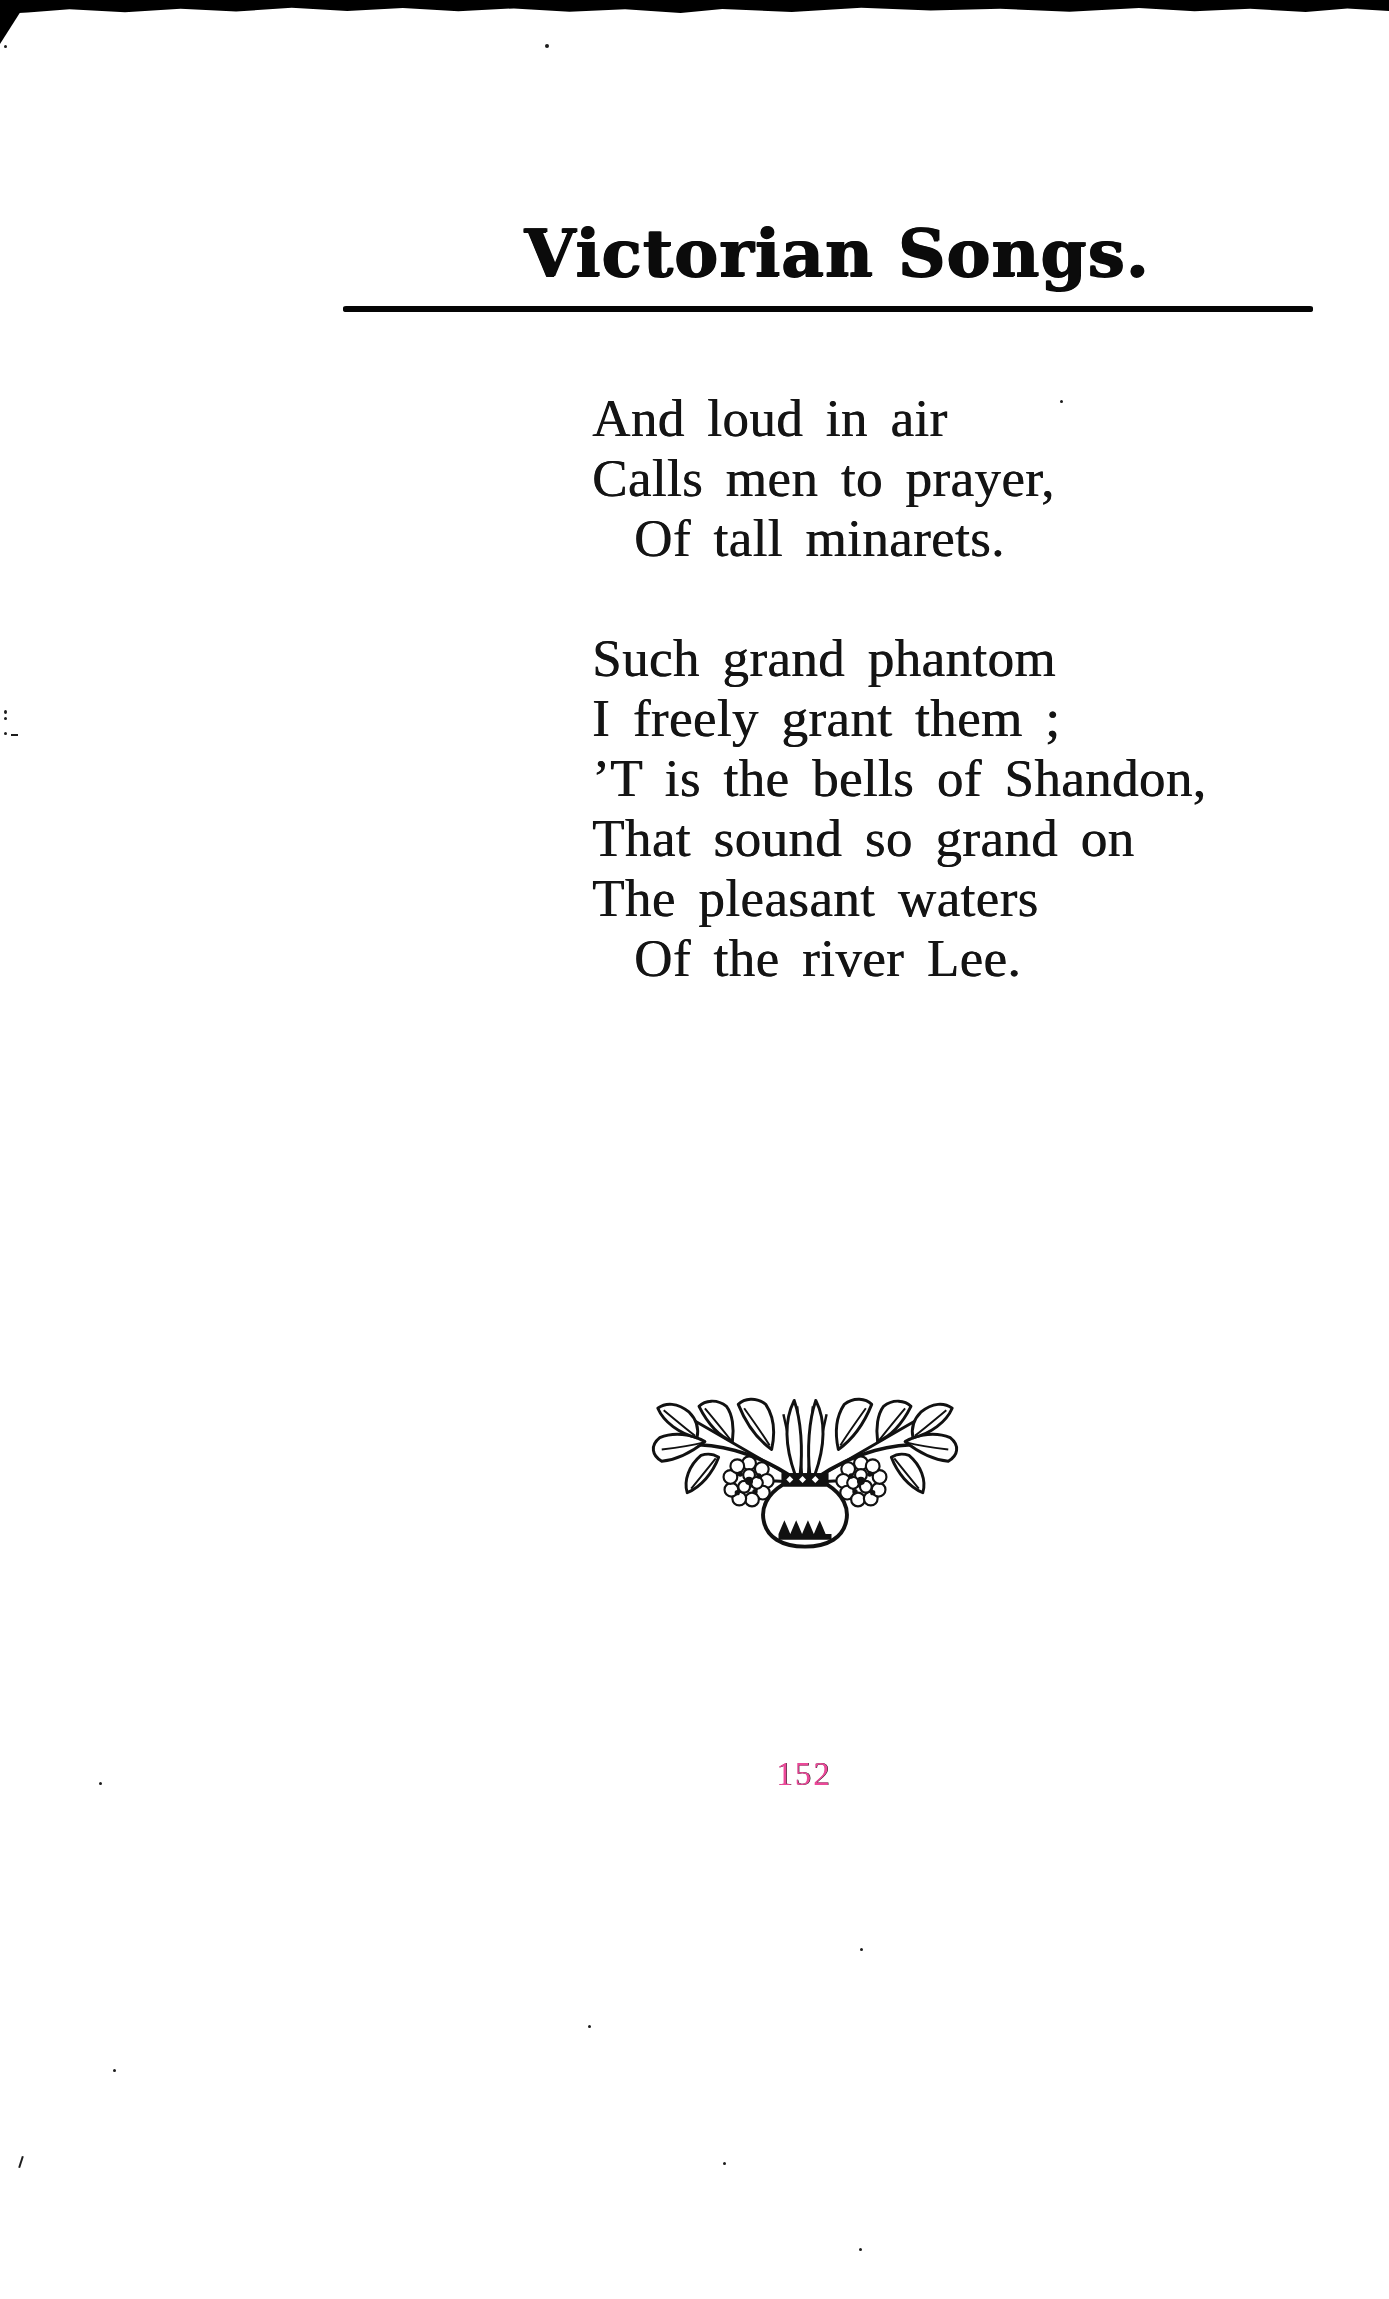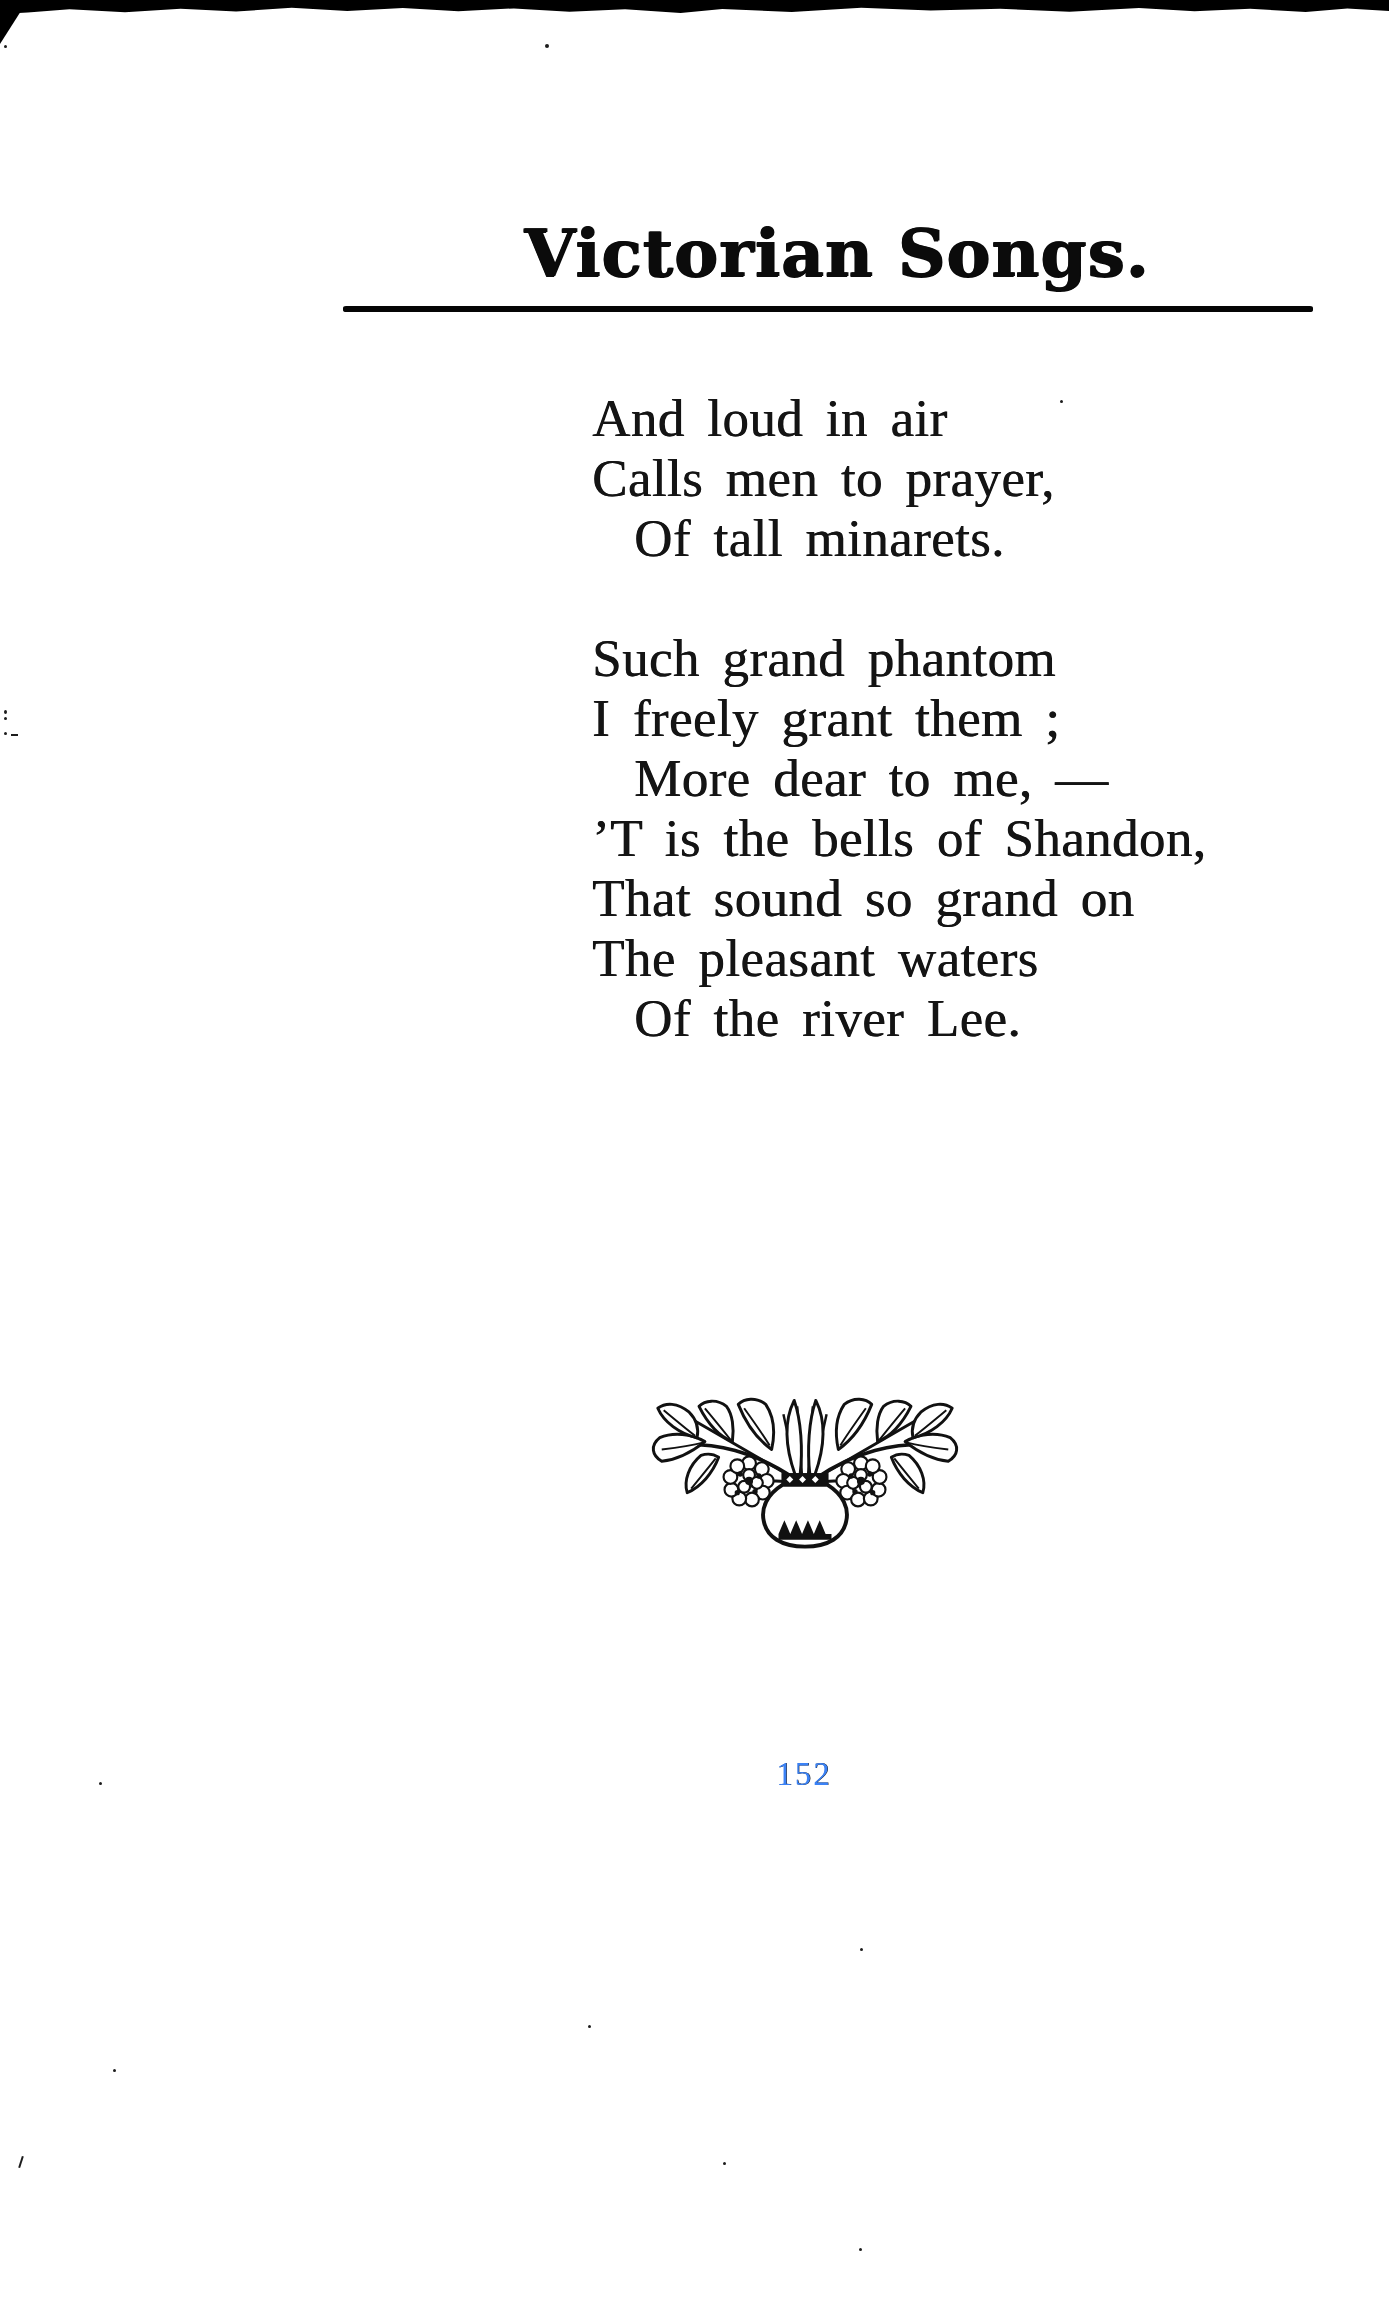--- a/index.html
+++ b/index.html
@@ -74,42 +74,41 @@
     width: 314px; height: 158px;
   }
 
   
   .folio {
     position: absolute;
     left: 704px; top: 1756px; width: 200px;
     text-align: center;
     font-size: 33px;
     letter-spacing: 2px;
-    color: #3b82f6;
+    color: #ec4899;
     text-shadow: 0.5px 0 0 #101010;
   }
 </style>
 </head>
 <body>
 
 <div class="page">
 
   <div class="top-edge"></div>
   <div class="corner-wedge"></div>
 
   <div class="running-head">Victorian Songs.</div>
   <div class="head-rule"></div>
 
   <div class="poem">
     <div class="line">And loud in air</div>
     <div class="line">Calls men to prayer,</div>
     <div class="line indent">Of tall minarets.</div>
     <div class="line stanza-gap">Such grand phantom</div>
     <div class="line">I freely grant them ;</div>
-    <div class="line indent">More dear to me, —</div>
     <div class="line">’T is the bells of Shandon,</div>
     <div class="line">That sound so grand on</div>
     <div class="line">The pleasant waters</div>
     <div class="line indent">Of the river Lee.</div>
   </div>
 
   <div class="ornament">
     <svg viewBox="0 0 320 160" width="314" height="158" xmlns="http://www.w3.org/2000/svg">
       <defs>
         <g id="halfL" fill="#fff" stroke="#111" stroke-width="3" stroke-linejoin="round">

